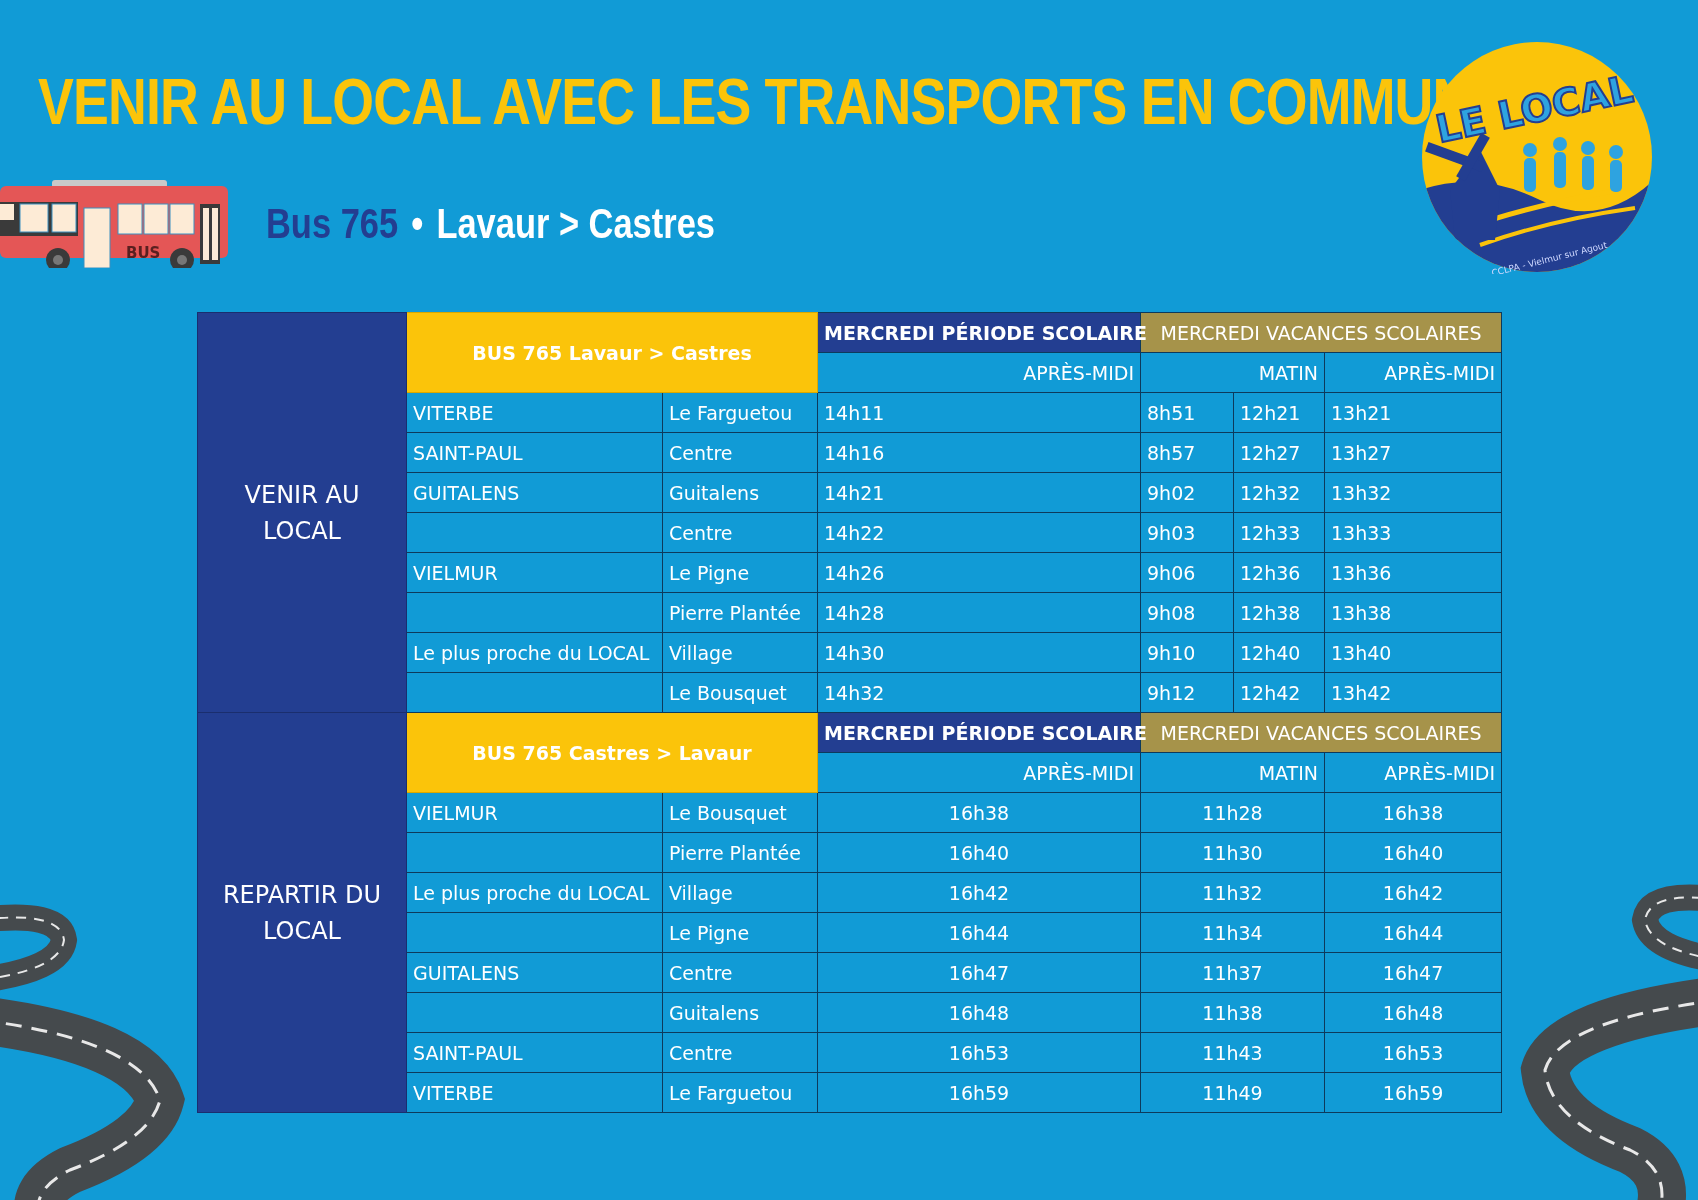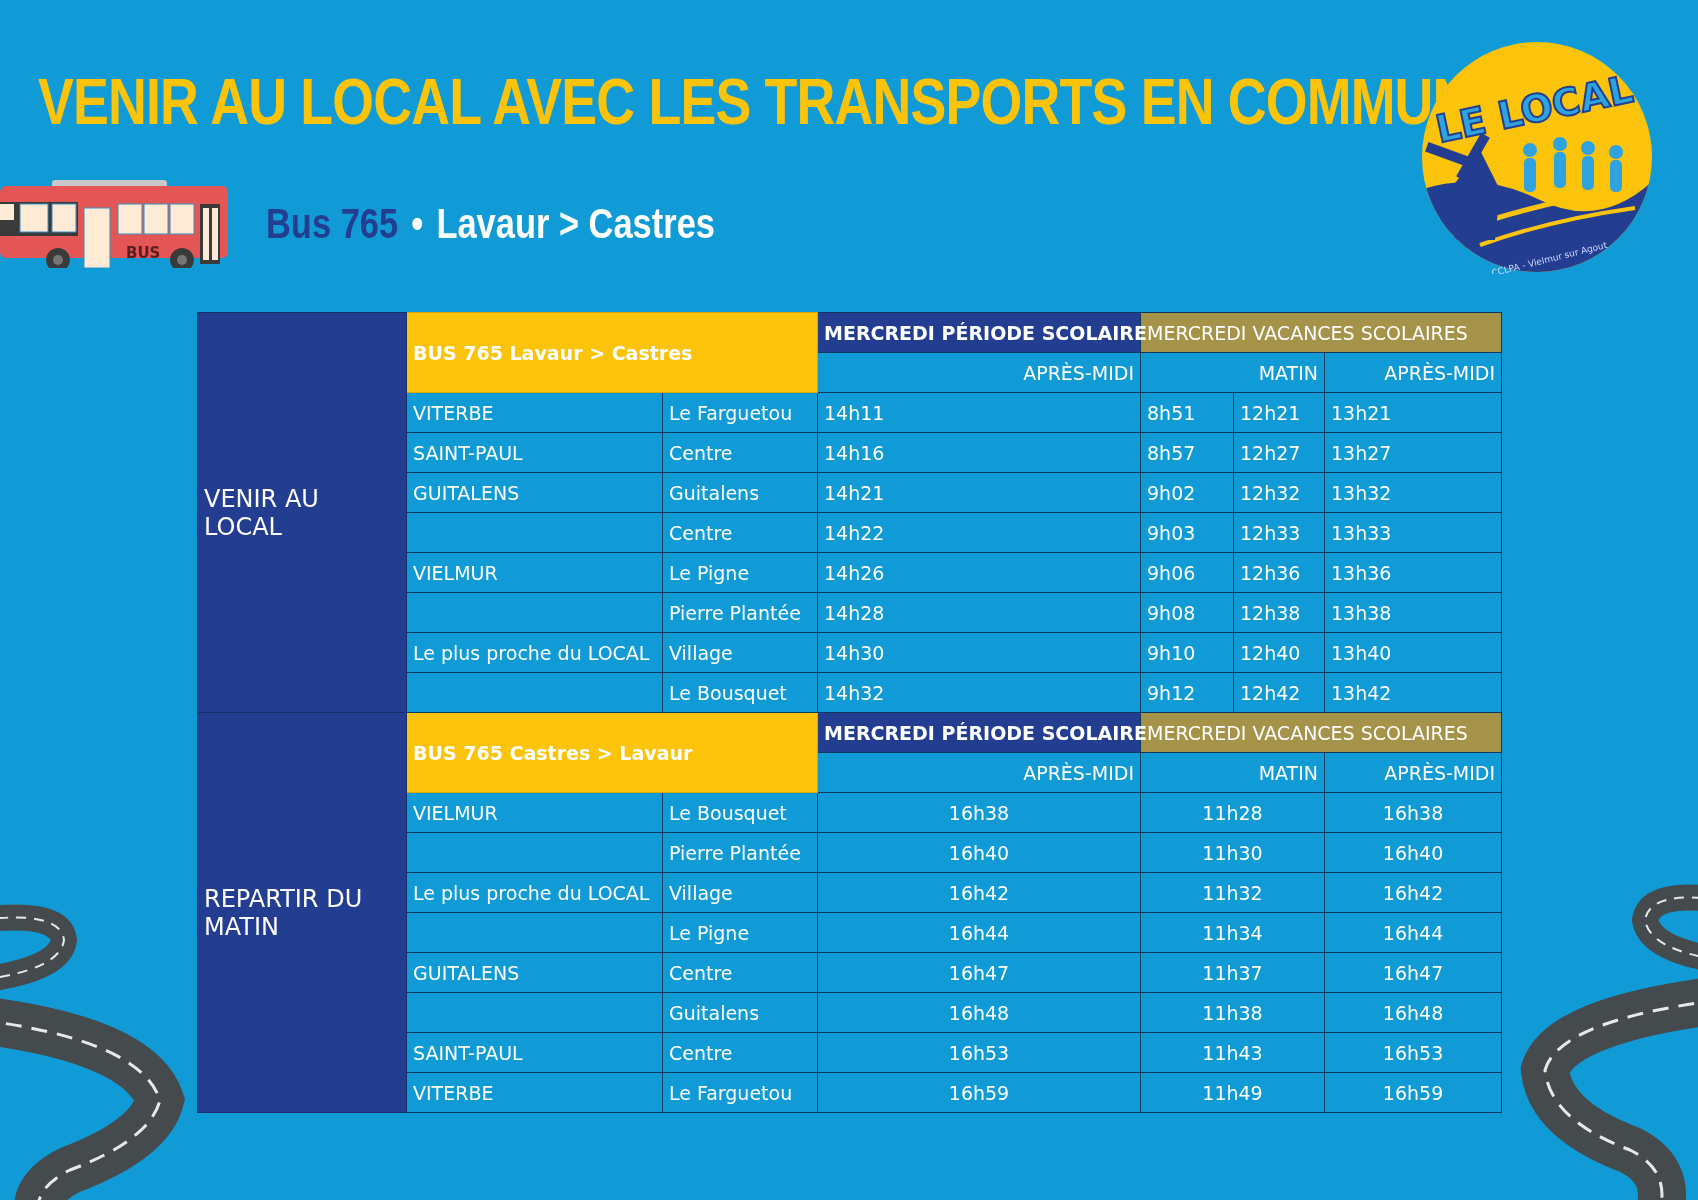--- a/index.html
+++ b/index.html
@@ -52,43 +52,45 @@
     font-size: 19px;
     padding: 0 6px;
     white-space: nowrap;
     background: #119bd6;
     color: #fff;
     font-family: "DejaVu Sans", sans-serif;
     font-weight: normal;
   }
   td.section-label {
     background: #233e91 !important;
-    text-align: left;
+    text-align: center;
     font-weight: bold;
     font-size: 24px !important;
-    line-height: 28px;
+    line-height: 36px;
     white-space: normal !important;
     border-color: #1a2e6e !important;
   }
   td.route-head {
     background: #fbc40a !important;
+    text-align: center;
     font-weight: bold !important;
     font-size: 19px !important;
     color: #fff;
     border-color: #d9a800 !important;
     margin-left: 18px;
   }
   td.period-school {
     background: #233e91 !important;
     text-align: center;
     font-weight: bold !important;
     font-size: 19px !important;
   }
   td.period-holiday {
     background: #a6934a !important;
+    text-align: center;
     font-weight: normal;
     font-size: 19px !important;
   }
   td.subhead { text-align: right; font-size: 19px; }
   td.r { text-align: center; }
 </style>
 </head>
 <body>
 
 <div class="page-title">VENIR AU LOCAL AVEC LES TRANSPORTS EN COMMUN</div>
@@ -243,21 +245,21 @@
       <td></td>
       <td>Le Bousquet</td>
       <td>14h32</td>
       <td>9h12</td>
       <td>12h42</td>
       <td>13h42</td>
     </tr>
   </tbody>
   <tbody>
     <tr>
-      <td rowspan="10" class="section-label">REPARTIR DU MATIN</td>
+      <td rowspan="10" class="section-label">REPARTIR DU LOCAL</td>
       <td rowspan="2" colspan="2" class="route-head">BUS 765 Castres &gt; Lavaur</td>
       <td class="period-school">MERCREDI PÉRIODE SCOLAIRE</td>
       <td colspan="3" class="period-holiday">MERCREDI VACANCES SCOLAIRES</td>
     </tr>
     <tr>
       <td class="subhead">APRÈS-MIDI</td>
       <td colspan="2" class="subhead">MATIN</td>
       <td class="subhead">APRÈS-MIDI</td>
     </tr>
     <tr>

